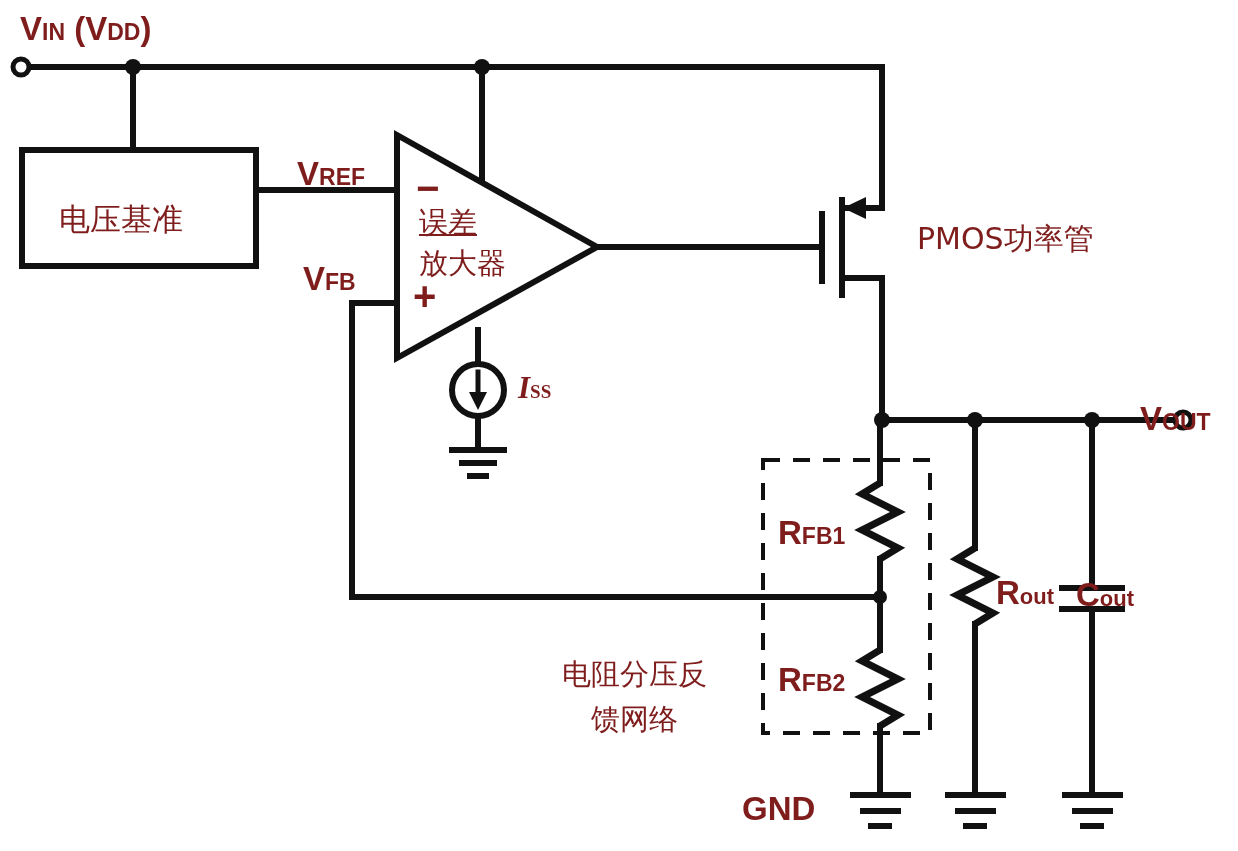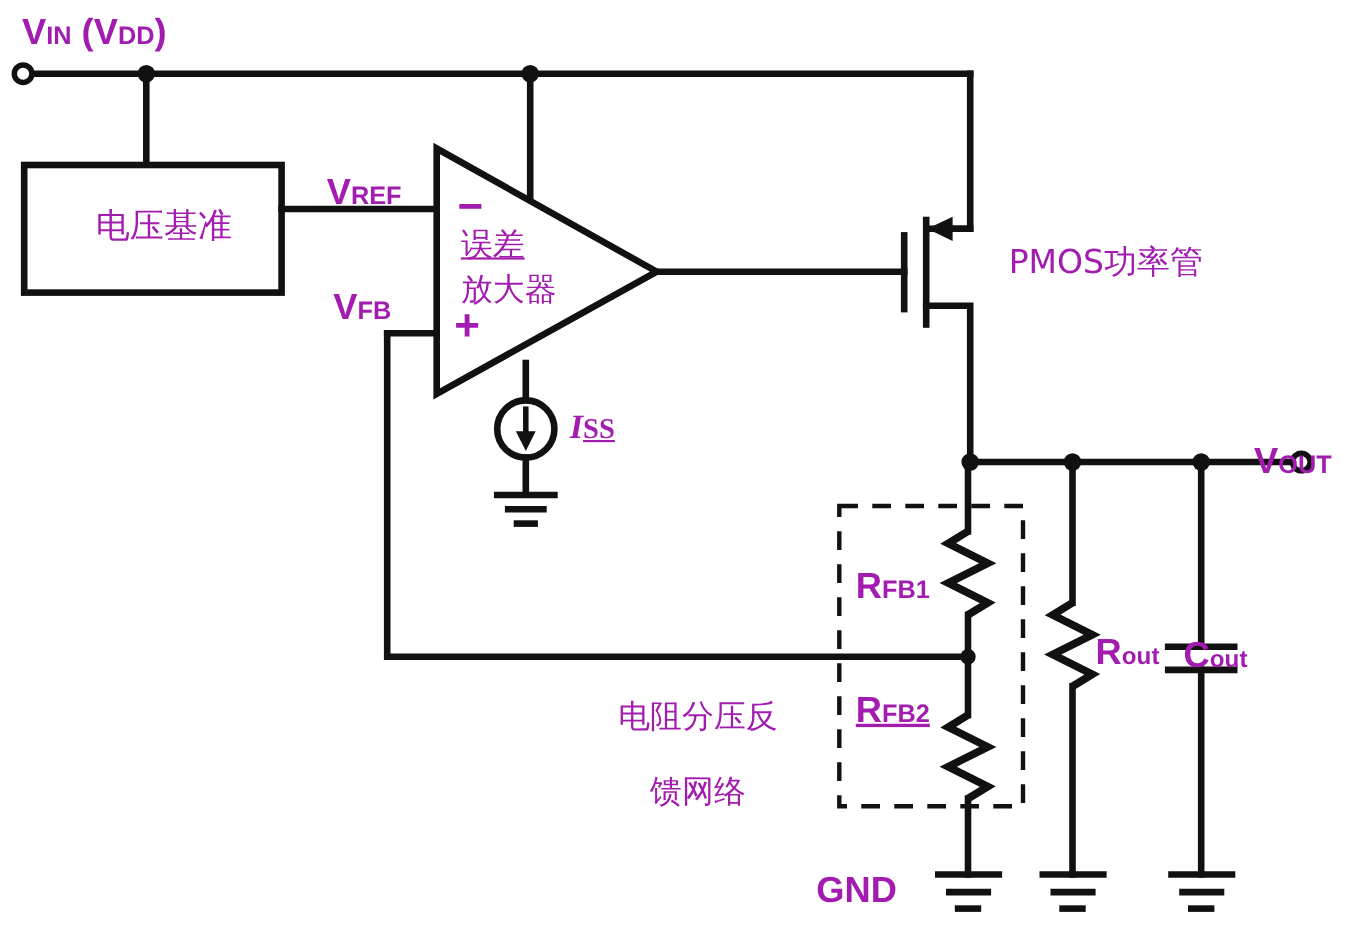--- a/index.html
+++ b/index.html
@@ -61,21 +61,21 @@
     stroke-width: 7;
     fill: none;
     stroke-linejoin: miter;
     stroke-linecap: butt;
   }
   .arrowhead {
     fill: #111111;
   }
   .lbl {
     position: absolute;
-    color: #a21caf;
+    color: #7f1d1d;
     font-family: "Liberation Sans", sans-serif;
     white-space: nowrap;
     line-height: 1;
   }
   .lbl-cn {
     font-family: "DejaVu Sans", sans-serif;
   }
   .big {
     font-size: 33px;
     font-weight: bold;
@@ -105,24 +105,23 @@
     font-size: 30px;
     font-weight: normal;
   }
   .iss-i {
     font-size: 31px;
     font-weight: bold;
     font-style: italic;
     font-family: "Liberation Serif", serif;
   }
   .iss-sub {
-    font-size: 26px;
+    font-size: 19px;
     font-weight: bold;
     font-family: "Liberation Serif", serif;
-    text-decoration: underline;
   }
   .opsign {
     font-size: 40px;
     font-weight: bold;
     font-family: "Liberation Sans", sans-serif;
   }
 </style>
 </head>
 <body>
 
@@ -233,21 +232,21 @@
       <line class="wire" x1="1075" y1="811" x2="1110" y2="811"></line>
       <line class="wire" x1="1083" y1="826" x2="1101" y2="826"></line>
     </g>
 
   </svg>
 
   <div class="lbl big" style="left:20px; top:12px;">
     <span>V</span><span class="sub">IN</span><span> (V</span><span class="sub">DD</span><span>)</span>
   </div>
 
-  <div class="lbl lbl-cn cn-box" style="left:59px; top:190px;margin-left:28px;">电压基准</div>
+  <div class="lbl lbl-cn cn-box" style="left:59px; top:204px;">电压基准</div>
 
   <div class="lbl big" style="left:297px; top:157px;">
     <span>V</span><span class="sub">REF</span>
   </div>
 
   <div class="lbl big" style="left:303px; top:262px;">
     <span>V</span><span class="sub">FB</span>
   </div>
 
   <div class="lbl opsign" style="left:416px; top:168px;">−</div>
@@ -264,25 +263,25 @@
   <div class="lbl lbl-cn pm-label" style="left:917px; top:224px;">PMOS功率管</div>
 
   <div class="lbl big" style="left:1140px; top:382px;margin-top:20px;">
     <span>V</span><span class="sub">OUT</span>
   </div>
 
   <div class="lbl big" style="left:778px; top:500px;margin-top:16px;">
     <span>R</span><span class="sub">FB1</span>
   </div>
 
-  <div class="lbl big" style="left:778px; top:628px;text-decoration:underline;">
+  <div class="lbl big" style="left:778px; top:663px;">
     <span>R</span><span class="sub">FB2</span>
   </div>
 
-  <div class="lbl lbl-cn cn-net" style="left:562px; top:637px;text-align:right;">电阻分压反</div>
+  <div class="lbl lbl-cn cn-net" style="left:562px; top:660px;text-align:right;">电阻分压反</div>
   <div class="lbl lbl-cn cn-net" style="left:591px; top:677px;margin-top:28px;">馈网络</div>
 
   <div class="lbl big" style="left:996px; top:576px;">
     <span>R</span><span class="sub-lc">out</span>
   </div>
 
   <div class="lbl big" style="left:1076px; top:578px;">
     <span>C</span><span class="sub-lc">out</span>
   </div>
 

